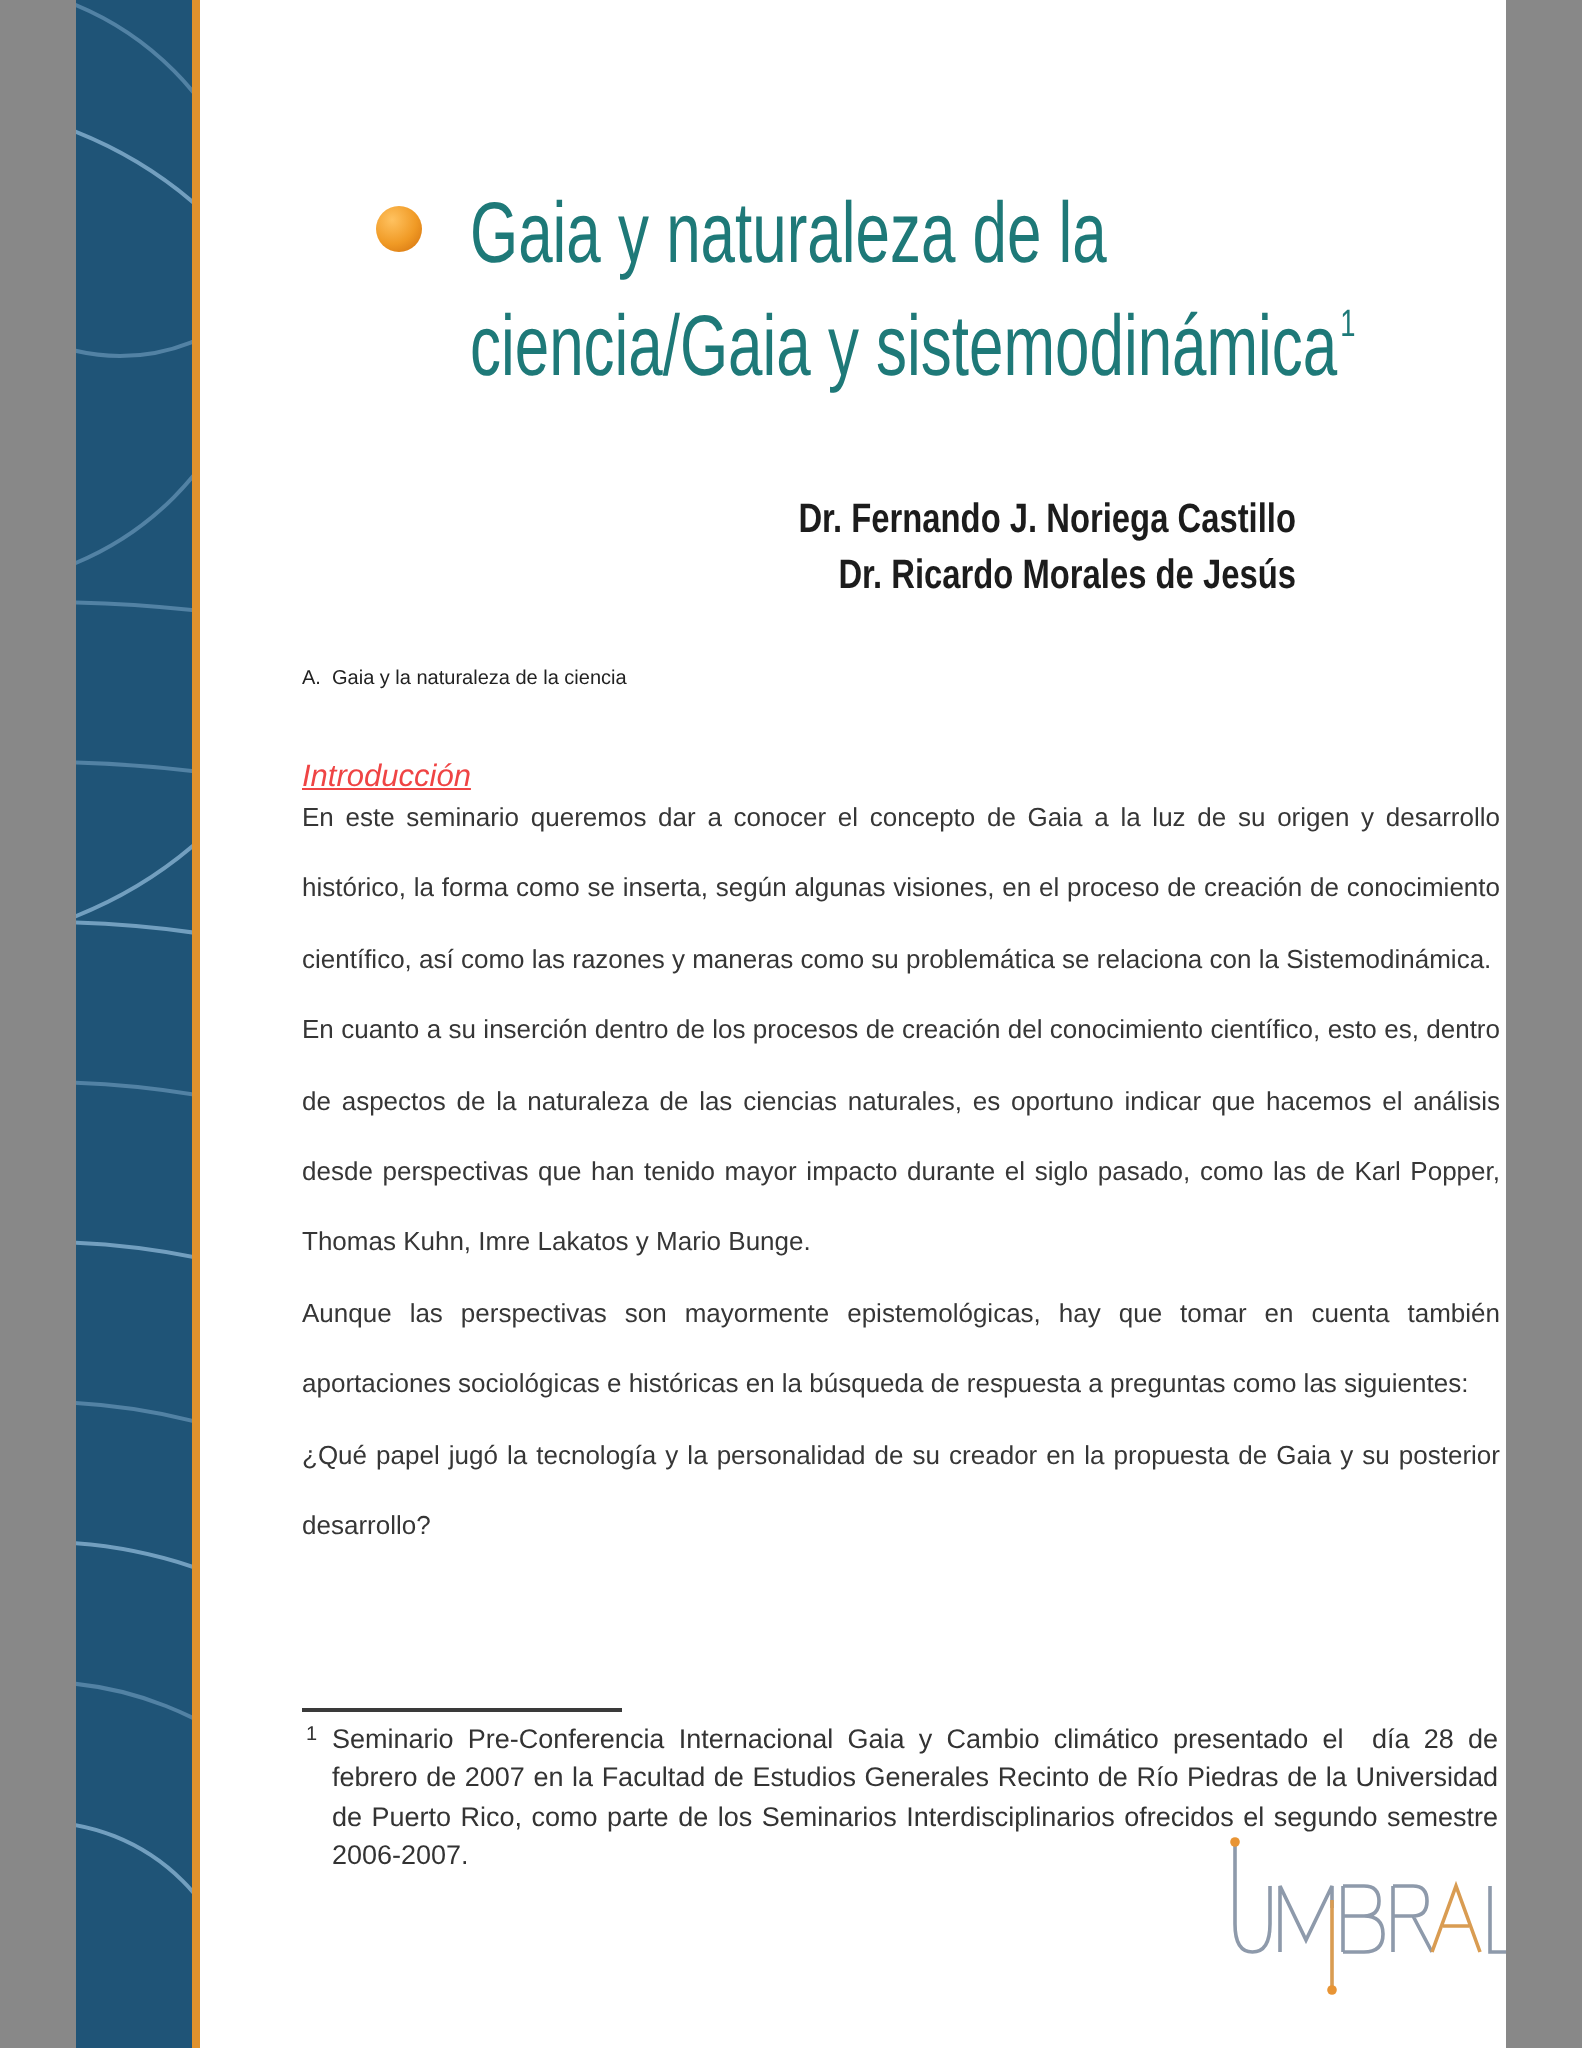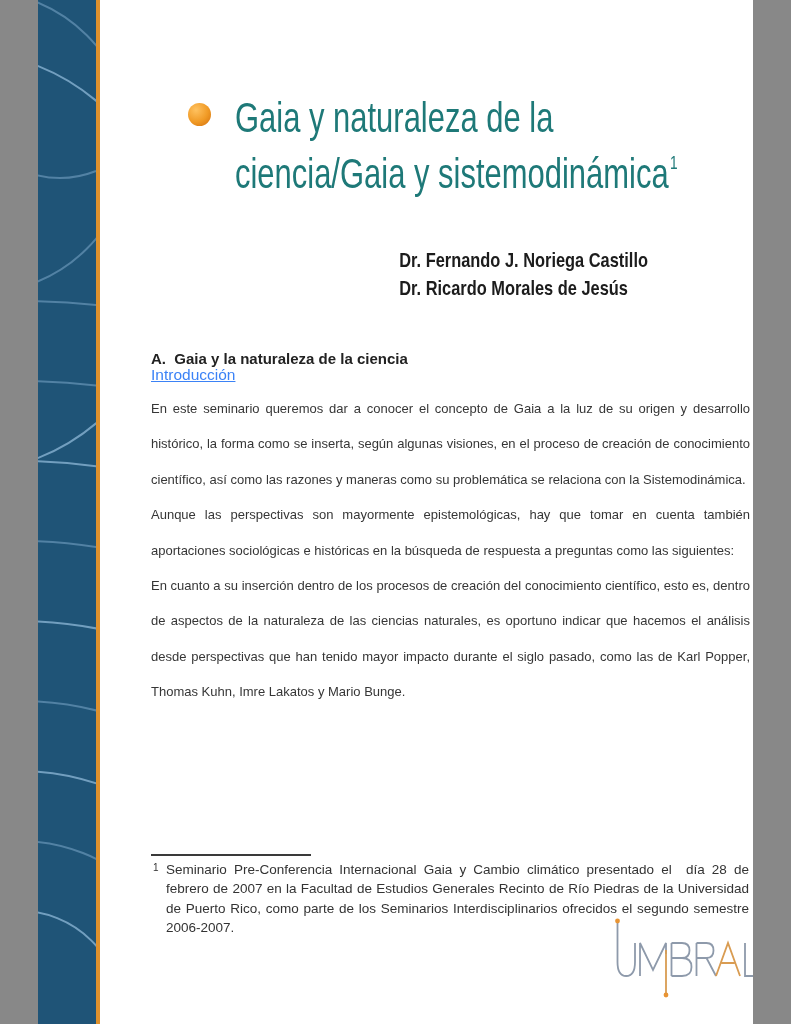--- a/index.html
+++ b/index.html
@@ -15,26 +15,26 @@
   
   .bullet{
     position:absolute;left:150px;top:103px;width:23px;height:23px;border-radius:50%;
     background:radial-gradient(circle at 35% 30%, #ffc260 0%, #f09a25 55%, #dd7f16 82%, #b96a12 100%);
   }
   .title{position:absolute;left:197px;top:92px;margin:0;font-weight:400;color:#1e7978;
     font-size:43px;line-height:50px;letter-spacing:0px;white-space:nowrap;}
   .condense{display:inline-block;transform:scaleX(0.72);transform-origin:0 0;}
   .title sup{font-size:19px;position:relative;top:-4px;left:2px;}
   
-  .authors{position:absolute;right:105px;top:246px;color:#1c1c1c;
+  .authors{position:absolute;right:105px;top:246px;text-align:right;color:#1c1c1c;
     font-size:20.5px;line-height:28px;font-weight:700;white-space:nowrap;}
   .condense-r{display:inline-block;transform:scaleX(0.8);transform-origin:100% 0;}
   
-  .heading{position:absolute;left:113px;top:334px;font-size:15px;font-weight:700;color:#222;white-space:pre-wrap;margin-top:16px;}
-  .subheading{position:absolute;left:113px;top:366px;font-size:15.5px;color:#3b82f6;text-decoration:underline;}
+  .heading{position:absolute;left:113px;top:334px;font-size:10px;font-weight:400;color:#222;white-space:pre-wrap;}
+  .subheading{position:absolute;left:113px;top:380px;font-size:15.5px;color:#ef4444;text-decoration:underline;font-style:italic;}
   
   .bodytext{position:absolute;left:113px;top:391px;width:599px;color:#363636;
     font-size:13px;line-height:35.4px;text-align:justify;}
   .bodytext p{margin:0;}
   
   .fn-divider{position:absolute;left:113px;top:854px;width:160px;height:2px;background:#3a3a3a;}
   .footnote{position:absolute;left:113px;top:860px;width:598px;padding-left:15px;box-sizing:border-box;
     color:#333;font-size:13.5px;line-height:19.3px;text-align:justify;}
   .fn-marker{position:absolute;left:2px;top:-2px;font-size:10px;color:#333;}
   .fn-text{white-space:pre-wrap;margin-top:17px;}
@@ -75,22 +75,23 @@
       <div>Dr. Fernando J. Noriega Castillo</div>
       <div>Dr. Ricardo Morales de Jesús</div>
     </div>
   </div>
 
   <div class="heading">A.  Gaia y la naturaleza de la ciencia</div>
   <div class="subheading">Introducción</div>
 
   <div class="bodytext">
     <p>En este seminario queremos dar a conocer el concepto de Gaia a la luz de su origen y desarrollo histórico, la forma como se inserta, según algunas visiones, en el proceso de creación de conocimiento científico, así como las razones y maneras como su problemática se relaciona con la Sistemodinámica.</p>
+    <p>En cuanto a su inserción dentro de los procesos de creación del conocimiento científico, esto es, dentro de aspectos de la naturaleza de las ciencias naturales, es oportuno indicar que hacemos el análisis desde perspectivas que han tenido mayor impacto durante el siglo pasado, como las de Karl Popper, Thomas Kuhn, Imre Lakatos y Mario Bunge.</p>
     <p>Aunque las perspectivas son mayormente epistemológicas, hay que tomar en cuenta también aportaciones sociológicas e históricas en la búsqueda de respuesta a preguntas como las siguientes:</p>
-    <p>En cuanto a su inserción dentro de los procesos de creación del conocimiento científico, esto es, dentro de aspectos de la naturaleza de las ciencias naturales, es oportuno indicar que hacemos el análisis desde perspectivas que han tenido mayor impacto durante el siglo pasado, como las de Karl Popper, Thomas Kuhn, Imre Lakatos y Mario Bunge.</p>
+    <p>¿Qué papel jugó la tecnología y la personalidad de su creador en la propuesta de Gaia y su posterior desarrollo?</p>
   </div>
 
   <div class="fn-divider"></div>
   <div class="footnote">
     <span class="fn-marker">1</span><span class="fn-text">Seminario Pre-Conferencia Internacional Gaia y Cambio climático presentado el  día 28 de febrero de 2007 en la Facultad de Estudios Generales Recinto de Río Piedras de la Universidad de Puerto Rico, como parte de los Seminarios Interdisciplinarios ofrecidos el segundo semestre 2006-2007.</span>
   </div>
 
   <svg class="logo" viewBox="0 0 204 104" xmlns="http://www.w3.org/2000/svg">
     <title>UMBRAL</title>
 

